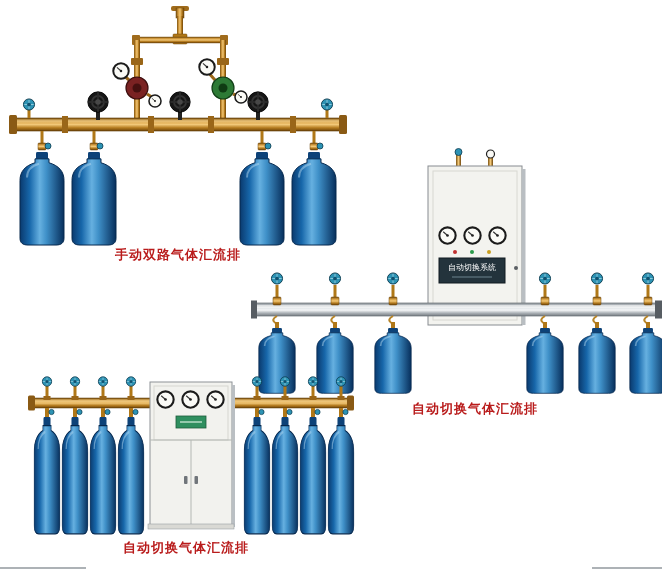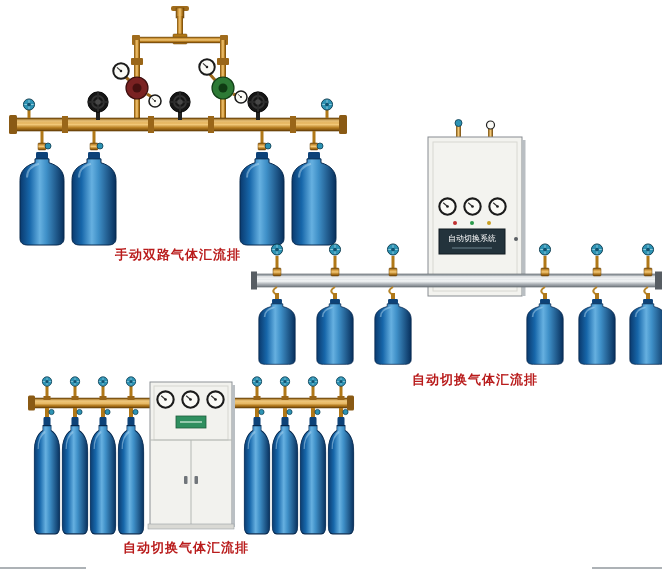--- a/index.html
+++ b/index.html
@@ -8,21 +8,21 @@
     position:relative; width:662px; height:572px; background:#ffffff;
     overflow:hidden; font-family:"DejaVu Sans","Liberation Sans",sans-serif;
   }
   figure { position:absolute; margin:0; }
   .fig { position:absolute; left:0; top:0; display:block; }
   .caption {
     position:absolute; text-align:center; font-weight:bold; font-size:13px;
     color:#b91c1c; letter-spacing:1px; white-space:nowrap;
   }
   .fig1-wrap { left:8px;   top:6px;   width:340px; height:266px; }
-  .fig2-wrap { left:250px; top:119px; width:412px; height:272px; }
+  .fig2-wrap { left:250px; top:148px; width:412px; height:272px; }
   .fig3-wrap { left:22px;  top:372px; width:335px; height:196px; }
   .cap1 { left:20px;  top:240px; width:300px; }
   .cap2 { left:125px; top:252px; width:200px; }
   .cap3 { left:64px;  top:167px; width:200px; }
   .border-frag { position:absolute; height:2px; background:#adb2b6; }
   .frag-left  { left:0px;   top:567px; width:86px; }
   .frag-right { left:592px; top:567px; width:70px; }
   svg text { font-family:"DejaVu Sans","Liberation Sans",sans-serif; }
 </style>
 </head>

